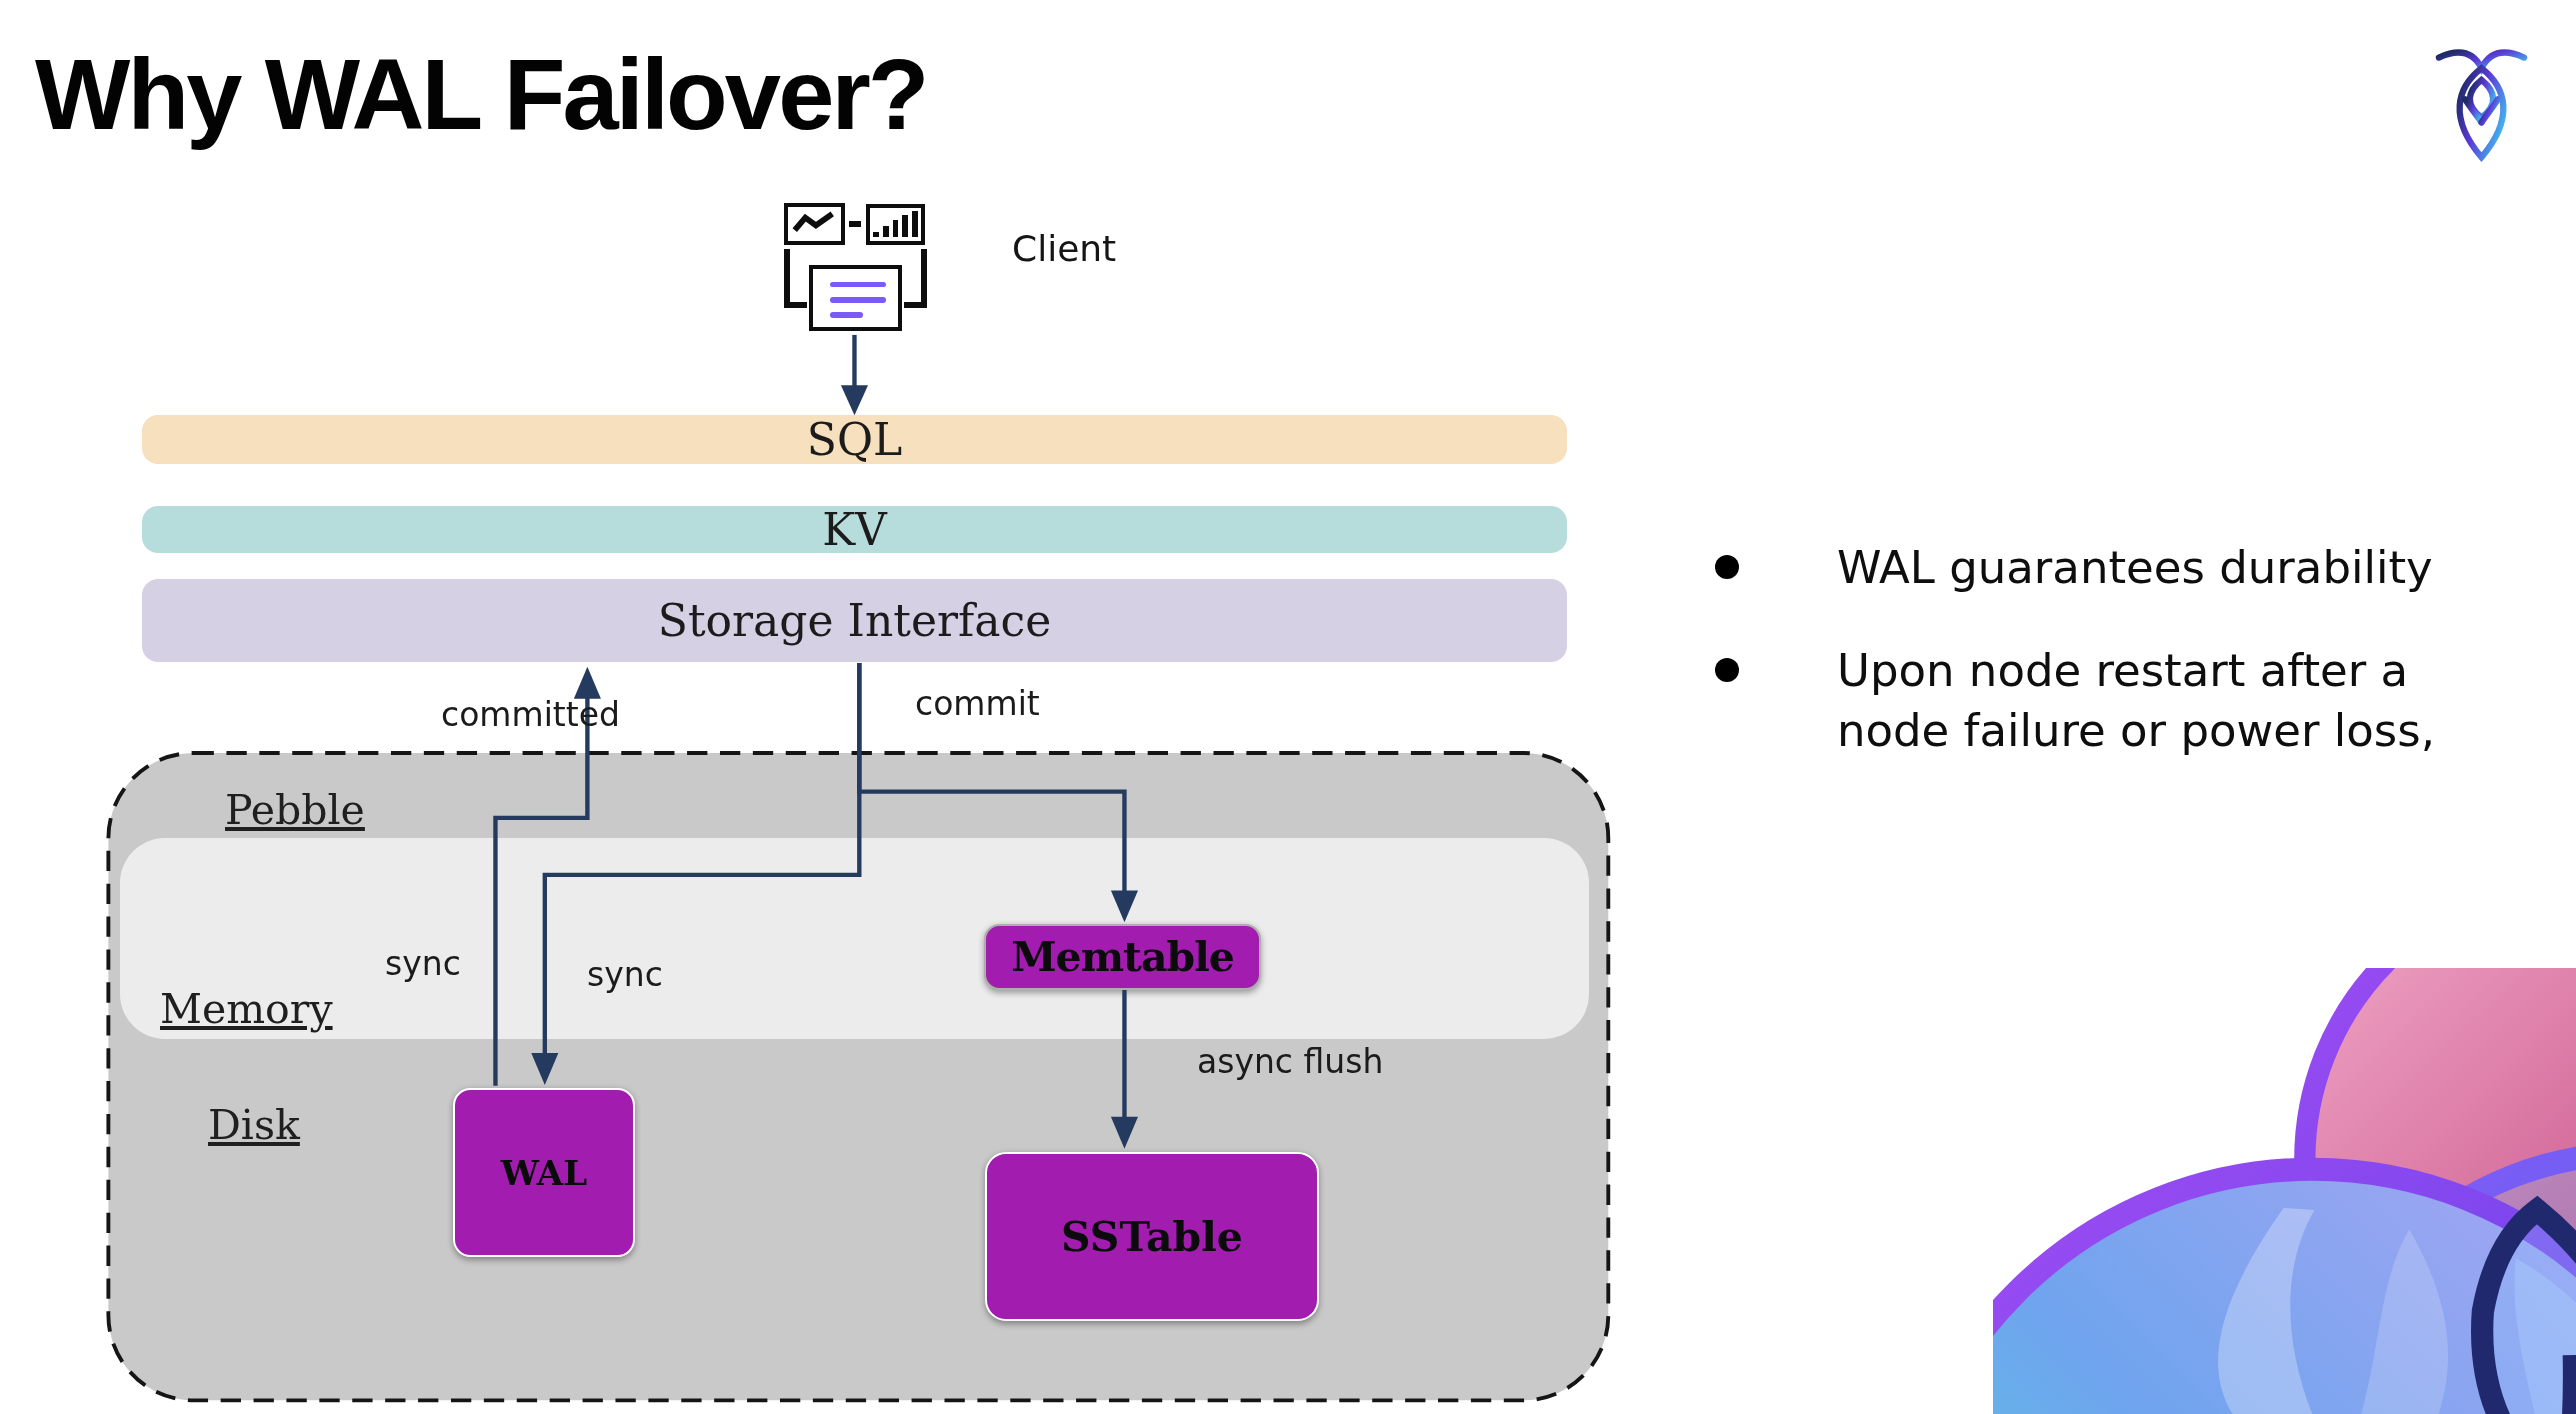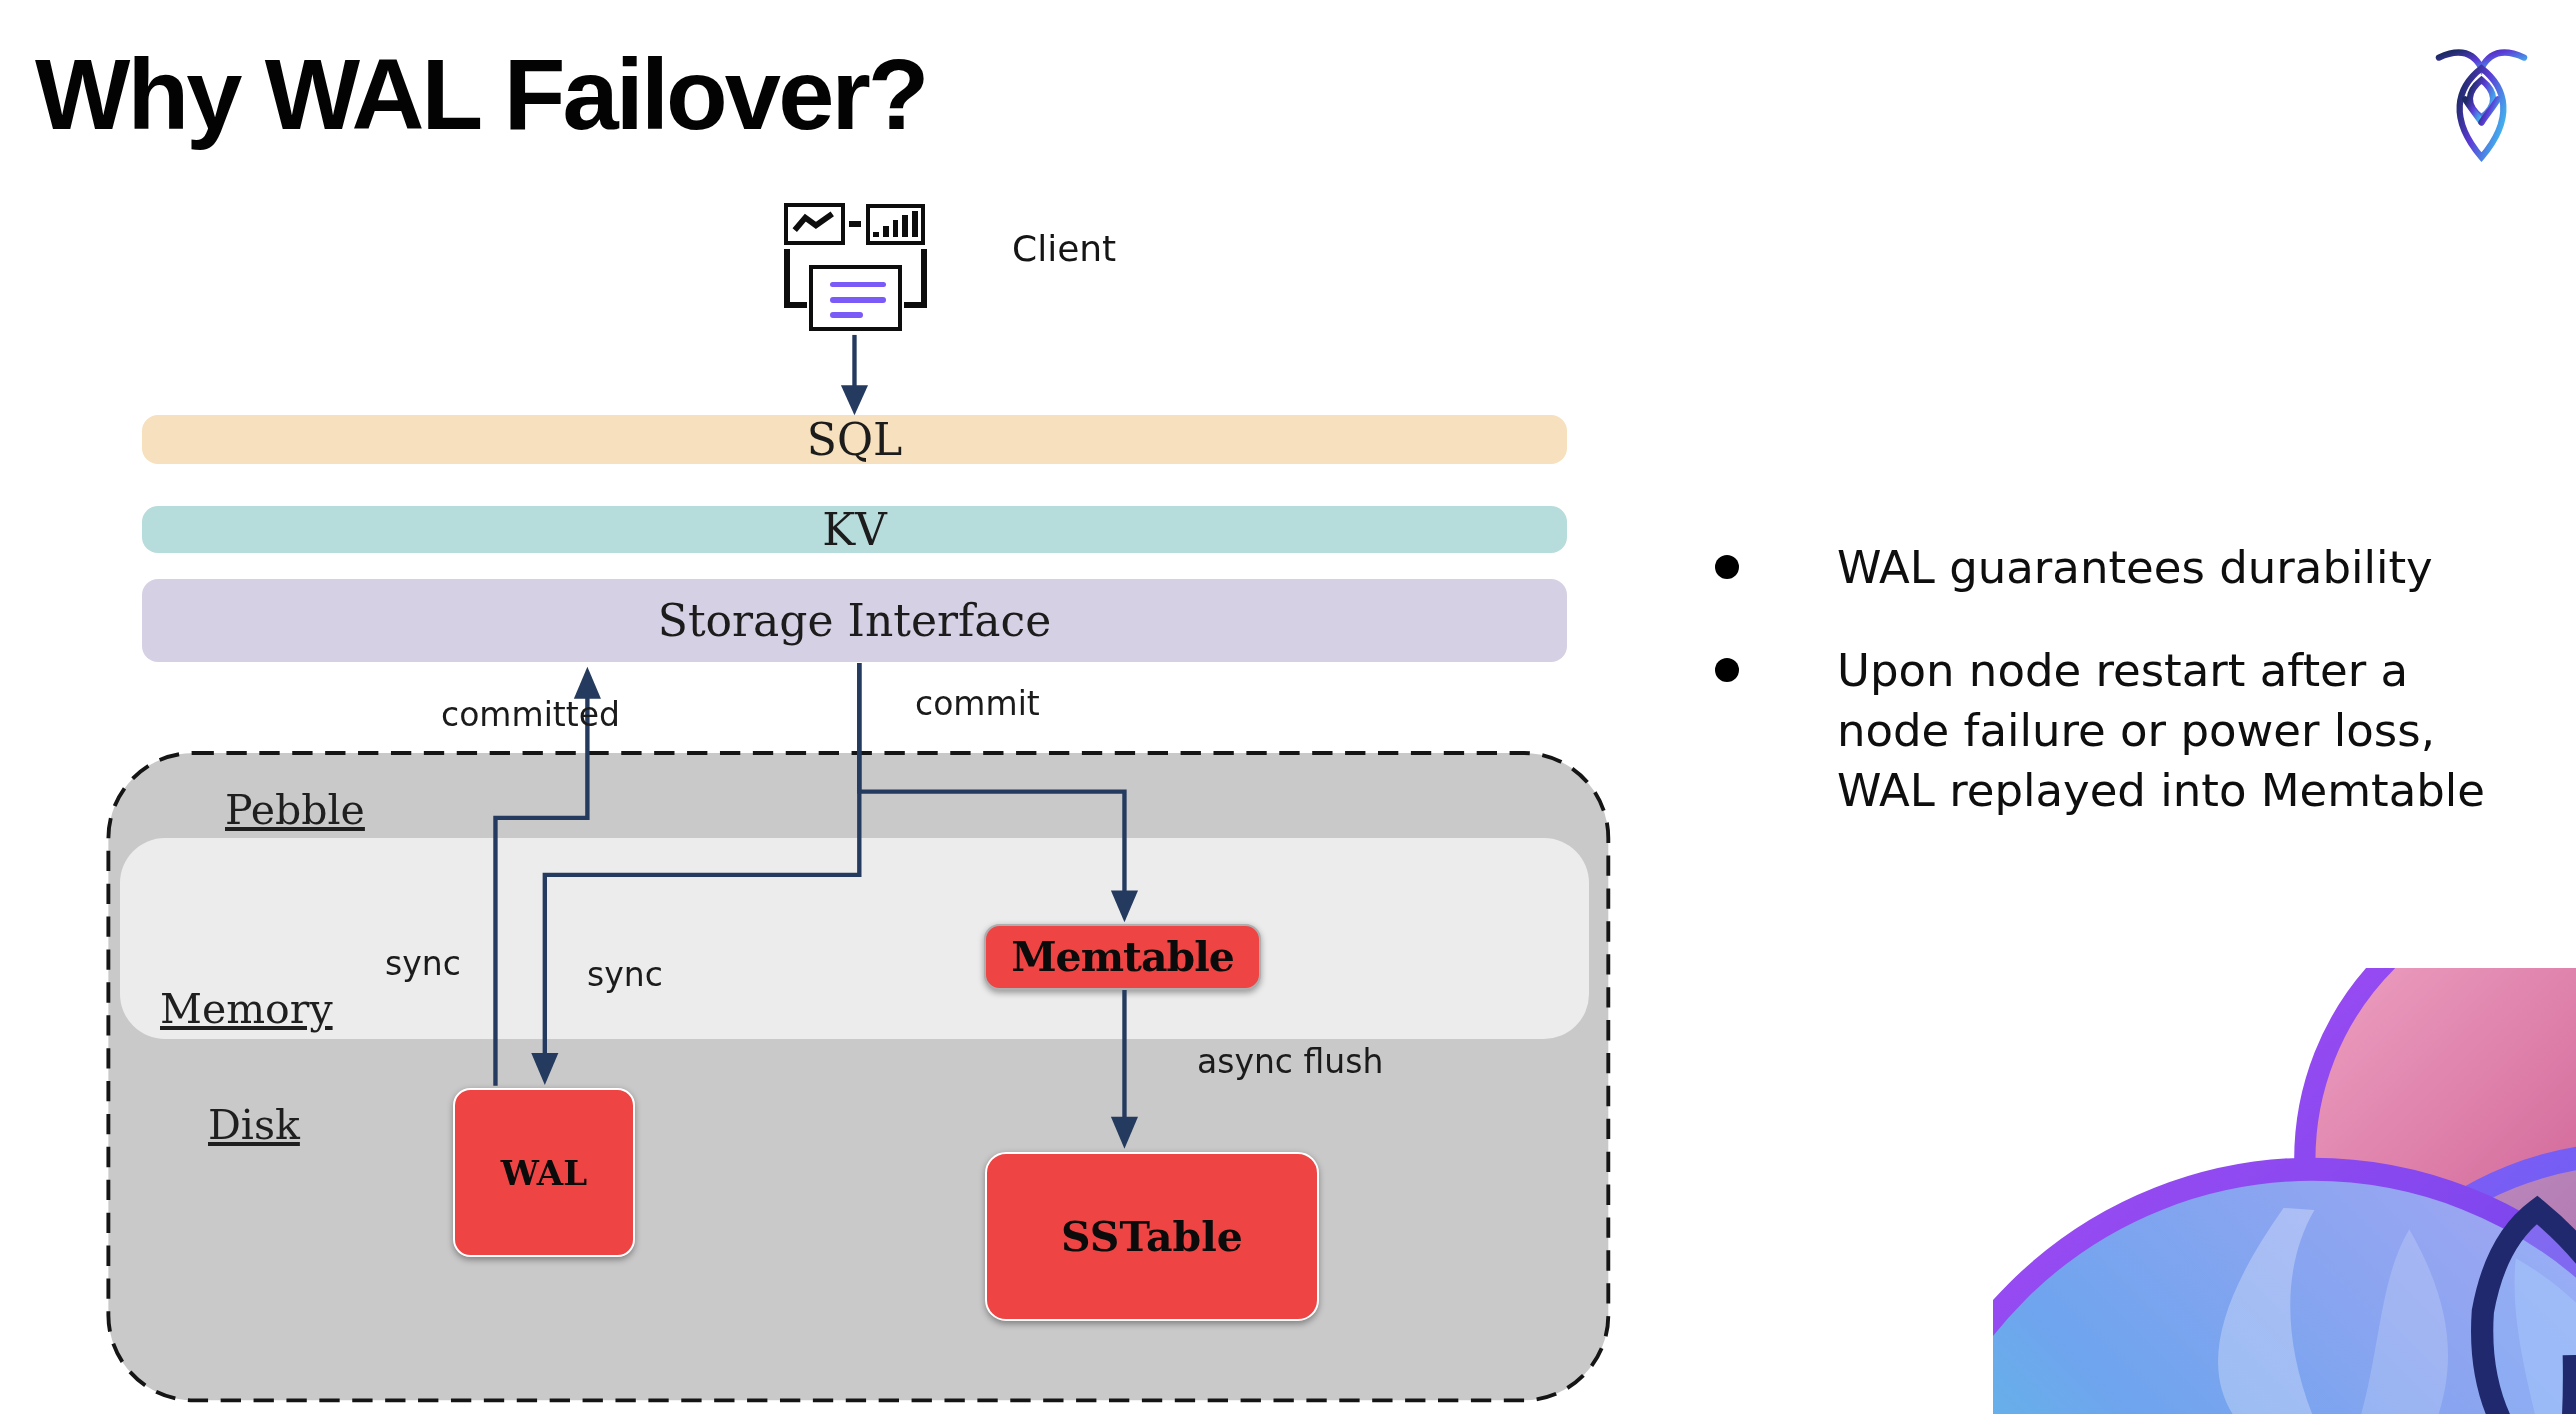--- a/index.html
+++ b/index.html
@@ -47,21 +47,21 @@
   .memory-strip{left:120px;top:838px;width:1469px;height:201px;border-radius:45px;background:#ececec;z-index:2;}
   .region-label{
     font-family:"DejaVu Serif", serif;font-size:41px;color:#1f1f1f;z-index:5;text-decoration:underline;
   }
   .lbl-pebble{left:225px;top:786px;}
   .lbl-memory{left:160px;top:985px;}
   .lbl-disk{left:208px;top:1101px;}
 
   
   .node{
-    background:#ef4444;z-index:3;box-sizing:border-box;
+    background:#a21caf;z-index:3;box-sizing:border-box;
     display:flex;align-items:center;justify-content:center;
     font-family:"DejaVu Serif", serif;font-weight:700;color:#0b0b0b;
     box-shadow:0 2.9px 6.8px rgba(0,0,0,0.35);
   }
   .node-wal{left:453px;top:1088px;width:182px;height:169px;border:2.9px solid #ffffff;border-radius:17.4px;font-size:34px;}
   .node-memtable{left:984px;top:924px;width:277px;height:66px;border:2.9px solid #aeaeae;border-radius:15.5px;font-size:41px;letter-spacing:-1px;}
   .node-sstable{left:985px;top:1152px;width:334px;height:169px;border:2.9px solid #ffffff;border-radius:21px;font-size:41px;}
 
   
   .edges-svg{left:0;top:0;z-index:4;pointer-events:none;}
@@ -202,21 +202,20 @@
     <div class="bullet-dot"></div>
     <div class="bullet-text">
       <div>WAL guarantees durability</div>
     </div>
   </div>
   <div class="bullet-row">
     <div class="bullet-dot"></div>
     <div class="bullet-text">
       <div>Upon node restart after a</div>
       <div>node failure or power loss,</div>
-      <div>WAL replayed into Memtable</div>
     </div>
   </div>
 </div>
 
 <svg class="abs logo-svg" width="93" height="120" viewBox="0 0 96 124">
   <defs>
     <linearGradient id="gLogo" x1="0" y1="0.2" x2="1" y2="0.8">
       <stop offset="0" stop-color="#1d2a66"></stop>
       <stop offset="0.45" stop-color="#5b3bd6"></stop>
       <stop offset="1" stop-color="#3ec2f0"></stop>

